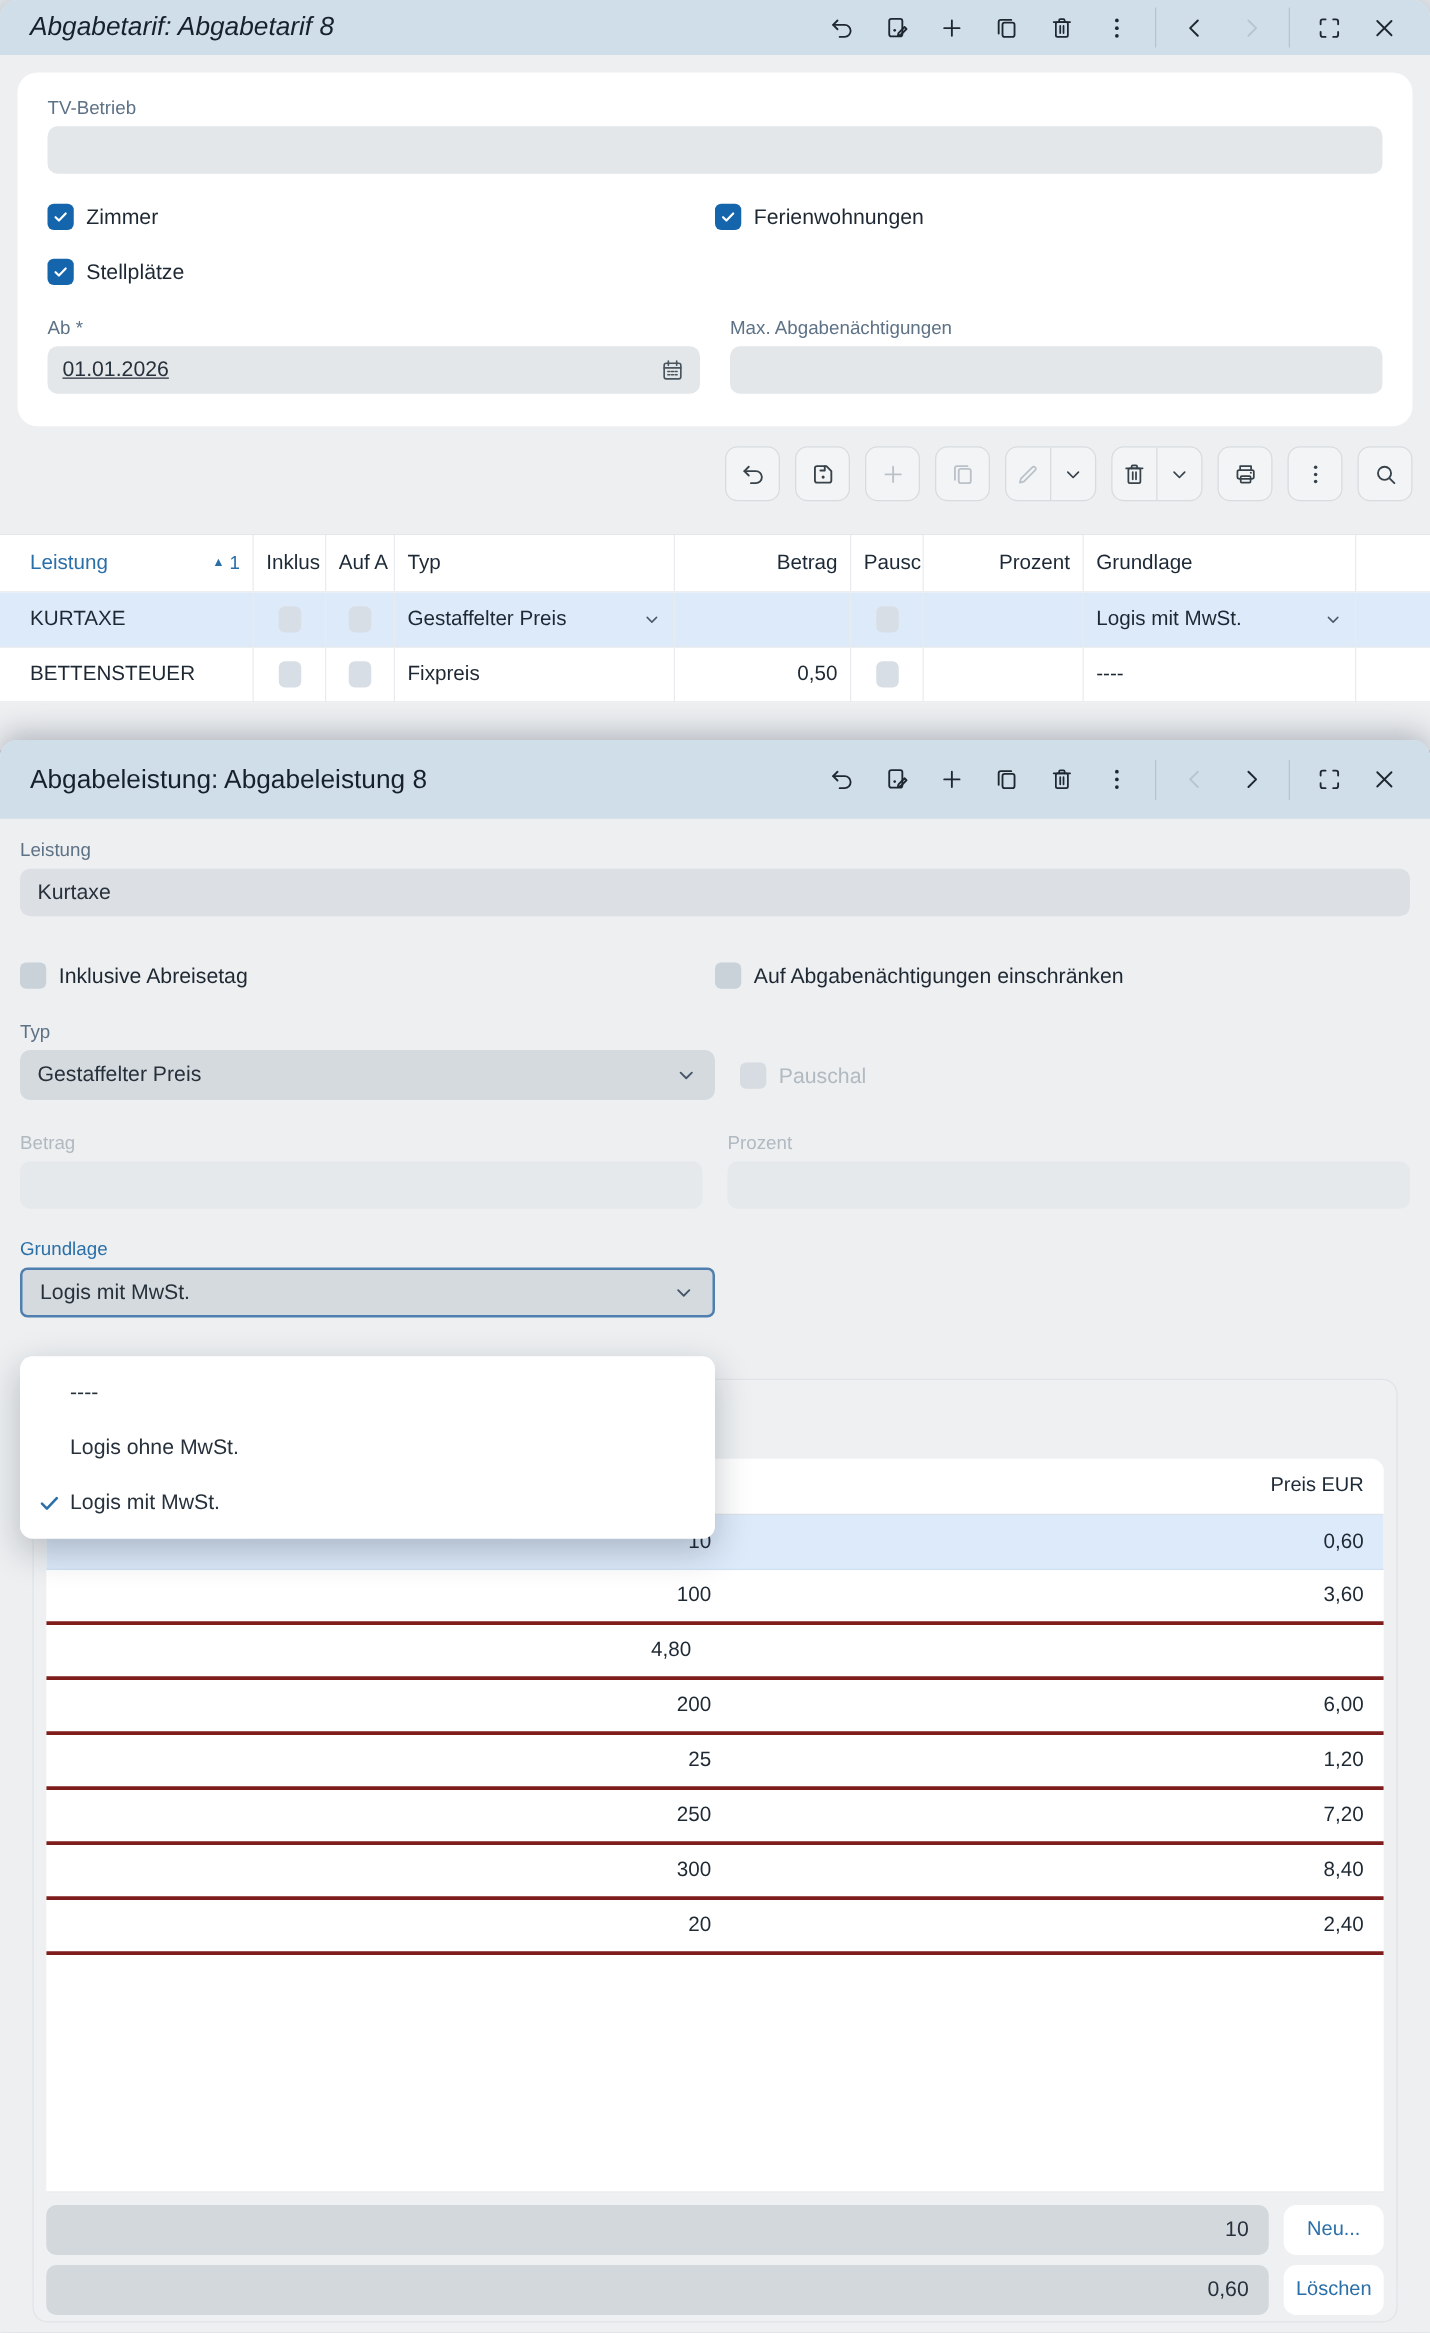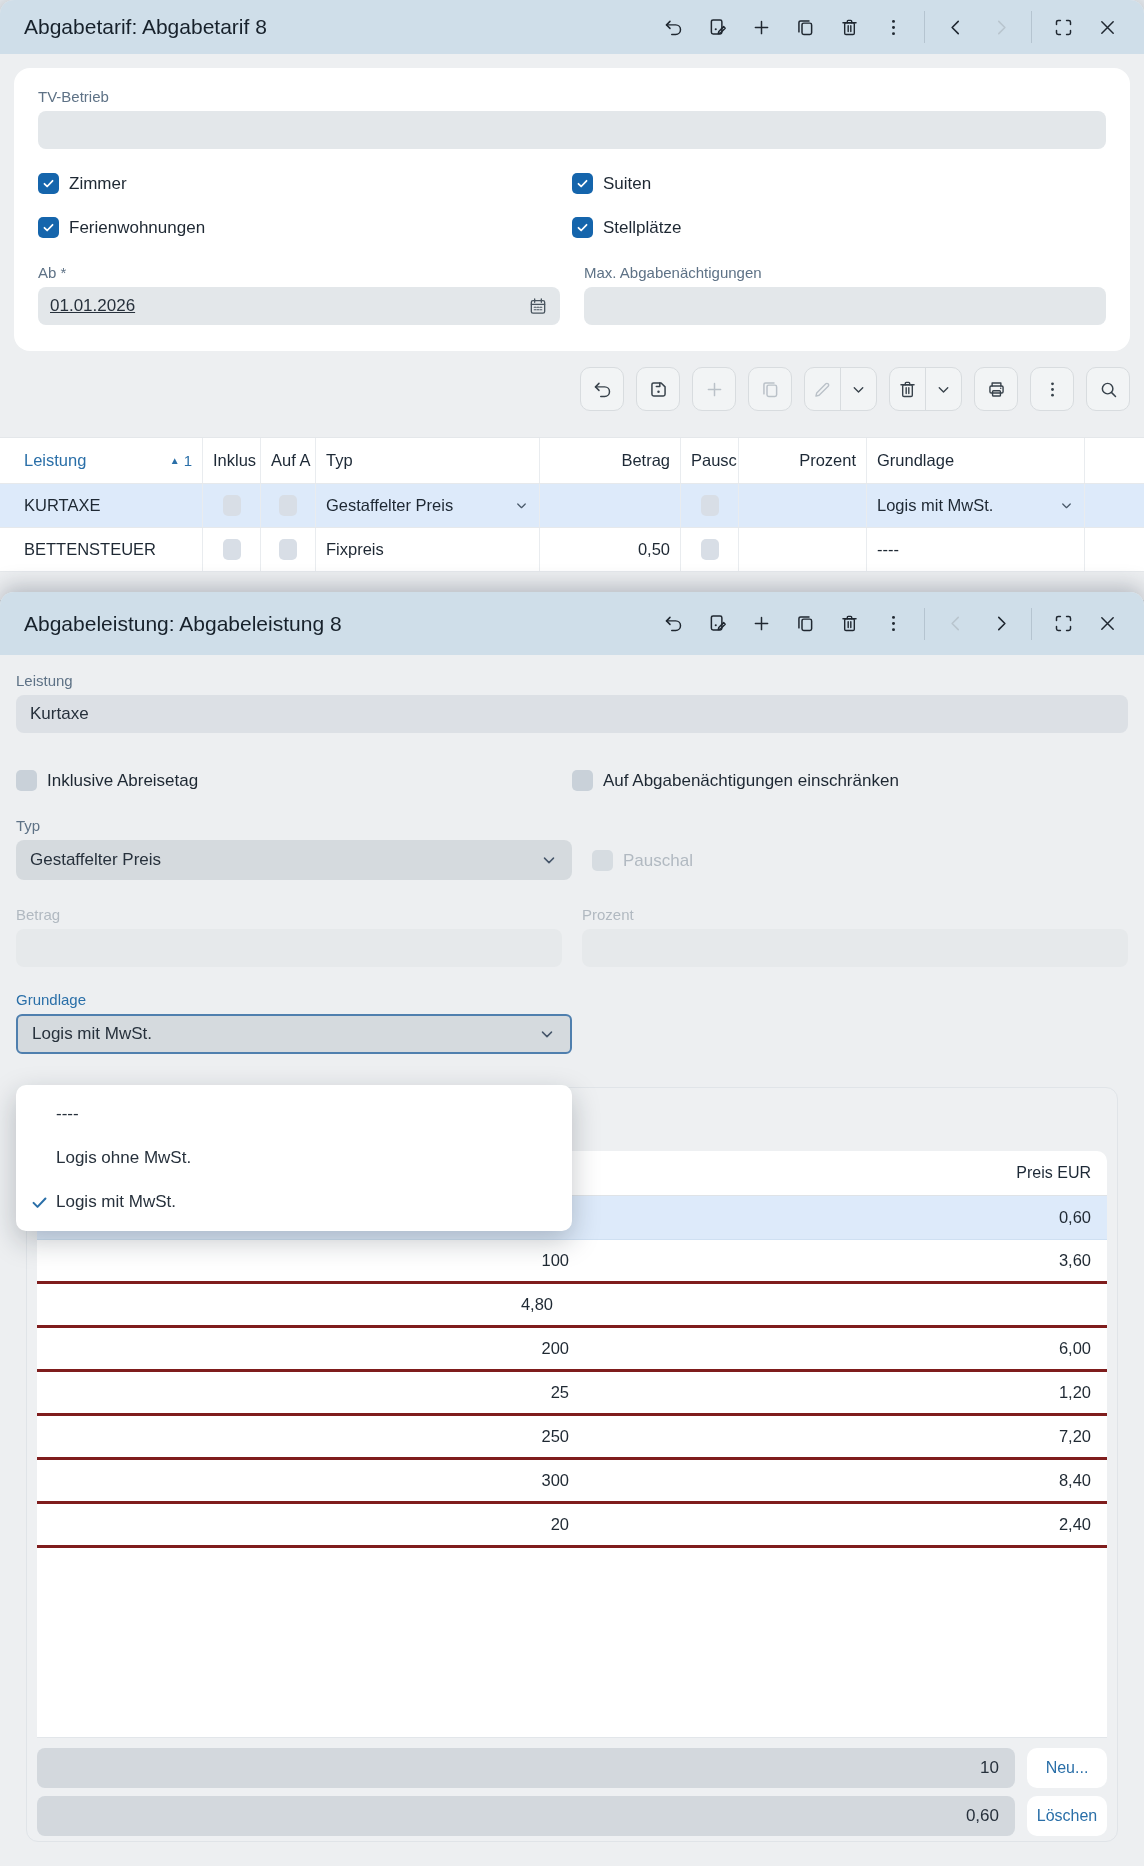--- a/index.html
+++ b/index.html
@@ -13,21 +13,21 @@
   }
   svg { display:block; }
   .ic { display:inline-flex; align-items:center; justify-content:center; }
 
   
   .dlg { position:absolute; left:0; width:1144px; background:#edeff1; border-radius:14px 14px 0 0; }
   #dlg1 { top:0; height:600px; box-shadow:0 2px 10px rgba(30,40,60,.18); }
   #dlg2 { top:592px; height:1274px; box-shadow:0 -5px 22px rgba(30,40,60,.28); }
 
   .titlebar { display:flex; align-items:center; background:#cfdee9; border-radius:14px 14px 0 0; padding:0 18px 0 24px; }
-  #dlg1 .titlebar { height:54px; }
+  #dlg1 .titlebar { height:44px;font-style:italic; }
   #dlg2 .titlebar { height:63px; }
   .tb-title { font-size:21px; color:#17212b; white-space:nowrap; }
   .tb-icons { margin-left:auto; display:flex; align-items:center; gap:6px; }
   .tb-btn { width:38px; height:38px; display:flex; align-items:center; justify-content:center; color:#1f2730; cursor:default; }
   .tb-btn svg { width:21px; height:21px; }
   .tb-btn.disabled { color:#b9c5ce; }
   .tb-sep { width:1px; height:32px; background:#b5c4d0; margin:0 6px; }
 
   
   .card1 { margin:14px 14px 0; background:#fff; border-radius:16px; padding:20px 24px 26px; }
@@ -87,21 +87,21 @@
   .select.focus { border:2px solid #4f7fae; border-radius:6px; }
   .pausch-align { padding-bottom:9px; }
 
   
   .popup { position:absolute; left:16px; top:430px; width:556px; background:#fff; border-radius:10px; box-shadow:0 10px 28px rgba(20,30,45,.25); padding:7px 0; z-index:30; }
   .opt { height:44px; display:flex; align-items:center; padding:0 14px; font-size:17px; color:#27313c; }
   .opt .chkspace { width:26px; display:flex; align-items:center; color:#2a6fa8; }
   .opt .chkspace svg { width:19px; height:19px; }
 
   
-  .card2 { position:absolute; left:26px; width:1092px; top:432px; height:755px; background:#eef0f2; border:1px solid #e0e4e8; border-radius:12px; z-index:10; }
+  .card2 { position:absolute; left:26px; width:1092px; top:448px; height:755px; background:#eef0f2; border:1px solid #e0e4e8; border-radius:12px; z-index:10; }
   .ptable { position:absolute; left:10px; right:10px; top:63px; height:587px; background:#fff; border-radius:10px 10px 0 0; border-bottom:1px solid #e2e6ea; overflow:hidden; }
   .pt-head { display:flex; justify-content:flex-end; align-items:center; height:45px; padding:0 16px; font-size:16px; color:#1d2936; border-bottom:1px solid #dfe3e7; }
   .pt-row { display:grid; grid-template-columns:532px 1fr; height:44px; border-bottom:3px solid #7f1d1d; font-size:16.5px; color:#1f2933; }
   .pt-c { display:flex; align-items:center; justify-content:flex-end; }
   .pt-c.c2 { padding-right:16px; }
   .pt-row.sel { background:#ddeafa; border-bottom:1px solid #cfe0f2; }
   .ed-row { position:absolute; left:10px; right:10px; height:40px; display:flex; gap:12px; }
   .ed-row.r1 { top:660px; } .ed-row.r2 { top:708px; }
   .ed-inp { flex:1; background:#d3d8dd; border-radius:8px; display:flex; align-items:center; justify-content:flex-end; padding:0 16px; font-size:17px; color:#27313c; }
   .ed-btn { width:80px; background:#fff; border-radius:10px; display:flex; align-items:center; justify-content:center; color:#2a6fa8; font-size:16px; cursor:default; }
@@ -189,28 +189,20 @@
             </svg>
           </span>
         <span>Zimmer</span>
       </div>
       <div class="cb">
         <span class="cb-box">
             <svg viewBox="0 0 24 24" fill="none" stroke="currentColor" stroke-width="3.2" stroke-linecap="round" stroke-linejoin="round">
               <path d="M4.5 12.5l5 5L19.5 7"></path>
             </svg>
           </span>
-        <span>Suiten</span>
-      </div>
-      <div class="cb">
-        <span class="cb-box">
-            <svg viewBox="0 0 24 24" fill="none" stroke="currentColor" stroke-width="3.2" stroke-linecap="round" stroke-linejoin="round">
-              <path d="M4.5 12.5l5 5L19.5 7"></path>
-            </svg>
-          </span>
         <span>Ferienwohnungen</span>
       </div>
       <div class="cb">
         <span class="cb-box">
             <svg viewBox="0 0 24 24" fill="none" stroke="currentColor" stroke-width="3.2" stroke-linecap="round" stroke-linejoin="round">
               <path d="M4.5 12.5l5 5L19.5 7"></path>
             </svg>
           </span>
         <span>Stellplätze</span>
       </div>

